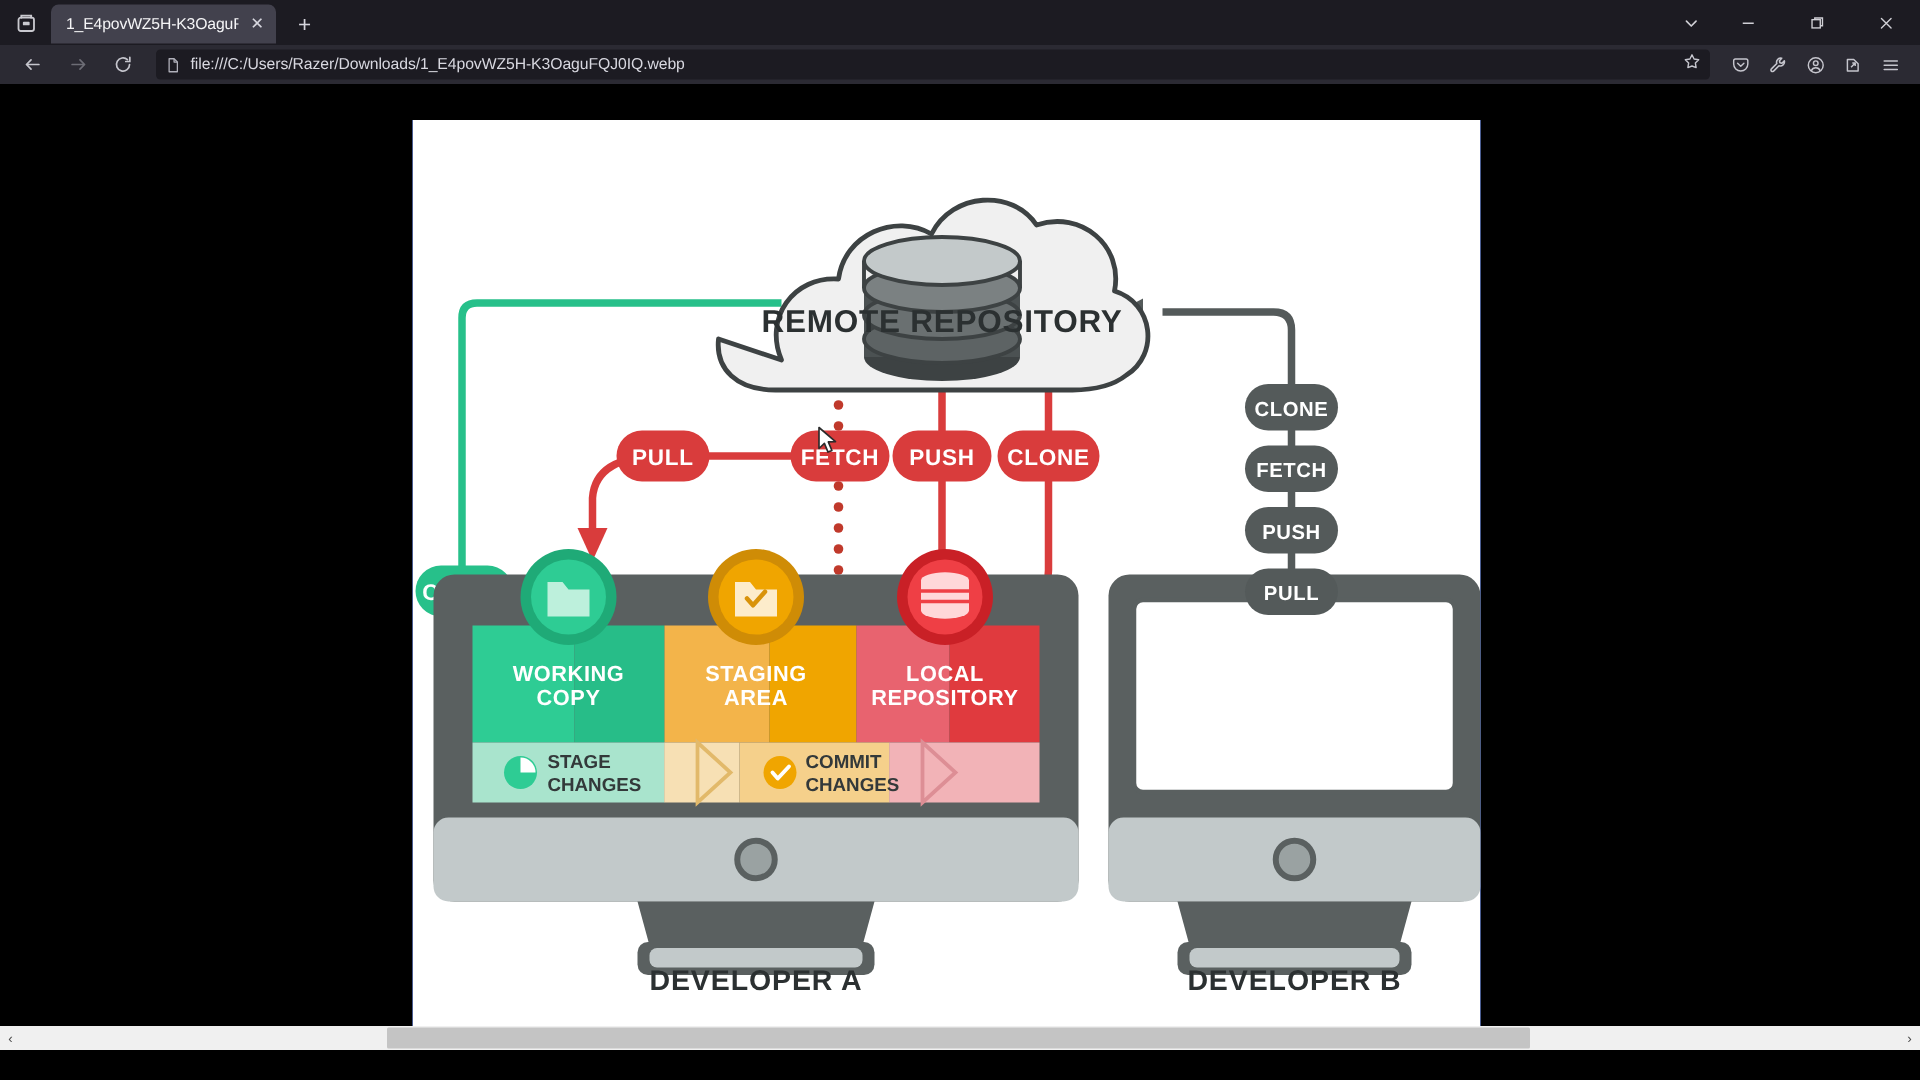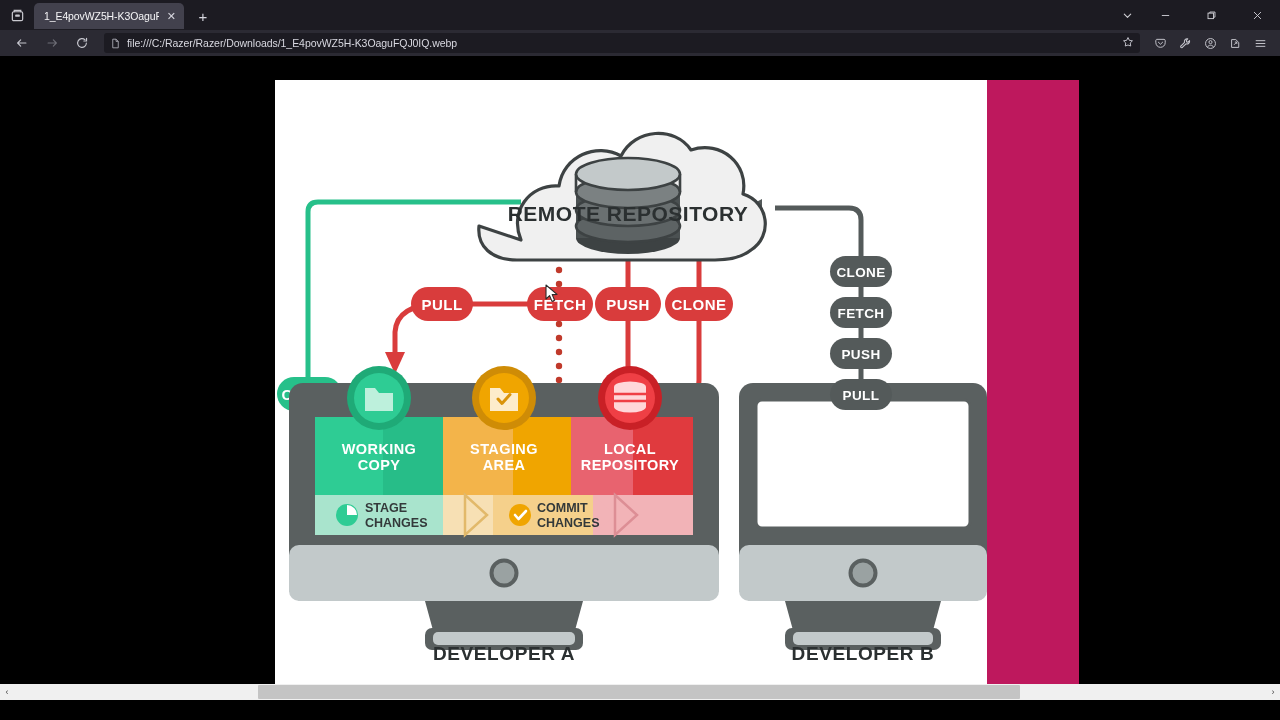--- a/index.html
+++ b/index.html
@@ -61,22 +61,22 @@
   .url-star { position:absolute; right:6px; color:#c5c5cd; }
   .navbar-right { display:flex; align-items:center; gap:1px; }
   .navbar-right .navbtn { width:24px; }
 
   
   .content {
     position:absolute; top:56px; left:0; width:1280px; height:628px;
     background:#000; overflow:hidden;
   }
   .imgwrap {
-    position:absolute; left:275px; top:24px; width:804px; height:604px;
-    background:#be185d;
+    position:absolute; left:275px; top:24px; width:712px; height:604px;
+    background:#1d4ed8;
   }
   .diagram { position:absolute; inset:0; }
   .diagram svg { display:block; width:712px; height:604px; }
 
   .cursor { position:absolute; left:545px; top:228px; z-index:50; }
 
   
   .hscroll {
     position:absolute; left:0; bottom:20px; width:1280px; height:16px;
     background:#f0f0f0; display:flex; align-items:center;
@@ -156,21 +156,21 @@
       </svg>
     </div>
 
     <div class="urlbar">
       <span class="url-icon">
         <svg width="11" height="11" viewBox="0 0 14 14" fill="none" stroke="currentColor" stroke-width="1.1" stroke-linejoin="round">
           <path d="M3.5 1.5h4.2l2.8 2.8v8.2H3.5z"></path>
             <path d="M7.7 1.5v2.8h2.8"></path>
         </svg>
       </span>
-      <span class="url-text" title="Search with Google or enter address">file:///C:/Razer/Razer/Downloads/1_E4povWZ5H-K3OaguFQJ0IQ.webp</span>
+      <span class="url-text" title="Search with Google or enter address">file:///C:/Users/Razer/Downloads/1_E4povWZ5H-K3OaguFQJ0IQ.webp</span>
       <span class="url-star">
         <svg width="12" height="12" viewBox="0 0 14 14" fill="none" stroke="currentColor" stroke-width="1.1" stroke-linejoin="round">
           <path d="M7 1.8l1.6 3.3 3.6.5-2.6 2.5.6 3.6L7 10.5l-3.2 1.2.6-3.6L1.8 5.6l3.6-.5z"></path>
         </svg>
       </span>
     </div>
 
     <div class="navbar-right">
       <div class="navbtn">
         <svg width="13" height="13" viewBox="0 0 16 16" fill="none" stroke="currentColor" stroke-width="1.2" stroke-linecap="round" stroke-linejoin="round">

